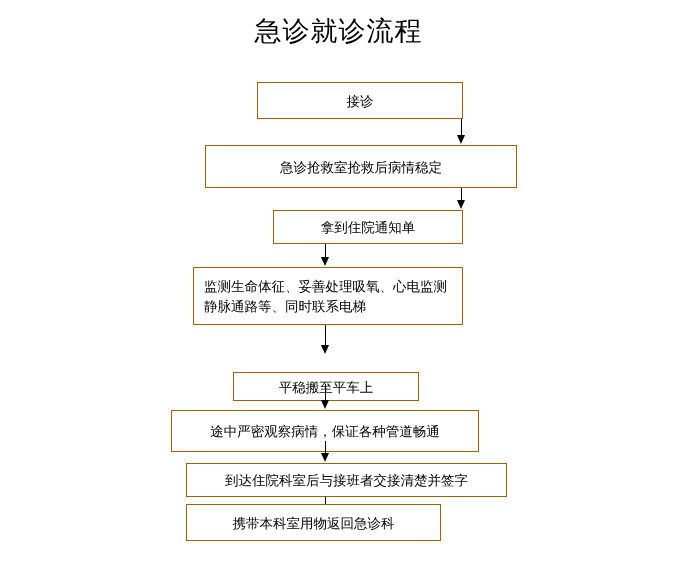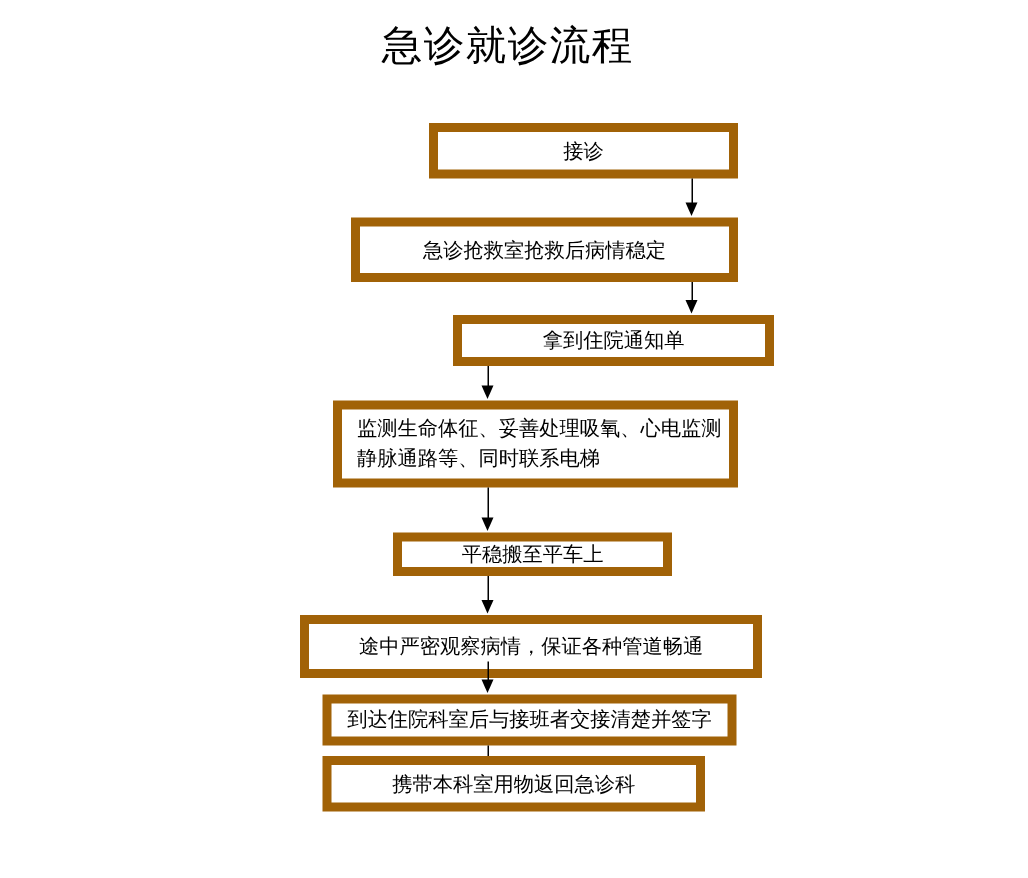--- a/index.html
+++ b/index.html
@@ -24,31 +24,30 @@
     font-family: "DejaVu Serif", "Liberation Serif", serif;
     font-size: 27px;
     line-height: 34px;
     color: #000000;
     letter-spacing: 1px;
     white-space: nowrap;
   }
   .node {
     position: absolute;
     box-sizing: border-box;
-    border: 6px solid #a16207;
+    border: 1px solid #a16207;
     background: #ffffff;
     color: #000000;
     font-size: 13.5px;
     line-height: 20px;
     display: flex;
     align-items: center;
     justify-content: center;
     text-align: center;
     padding: 0 4px;
-    margin-left: 29px;
   }
   .node .lines {
     display: block;
   }
   .node .lines .ln {
     display: block;
     white-space: nowrap;
   }
   .node.left-align {
     justify-content: flex-start;
@@ -90,32 +89,32 @@
     <span class="lines">
       <span class="ln">接诊</span>
     </span>
   </div>
 
   <div class="conn" style="left:461px; top:119px; width:1px; height:25px;">
     <div class="stem" style="height:17px;"></div>
     <div class="head" style="top:16px;"></div>
   </div>
 
-  <div class="node" style="left:205px; top:145px; width:258px; height:43px;">
+  <div class="node" style="left:205px; top:145px; width:312px; height:43px;">
     <span class="lines">
       <span class="ln">急诊抢救室抢救后病情稳定</span>
     </span>
   </div>
 
   <div class="conn" style="left:461px; top:188px; width:1px; height:22px;">
     <div class="stem" style="height:13px;"></div>
     <div class="head" style="top:12px;"></div>
   </div>
 
-  <div class="node" style="left:273px; top:210px; width:214px; height:34px;">
+  <div class="node" style="left:273px; top:210px; width:190px; height:34px;">
     <span class="lines">
       <span class="ln">拿到住院通知单</span>
     </span>
   </div>
 
   <div class="conn" style="left:325px; top:244px; width:1px; height:23px;">
     <div class="stem" style="height:14px;"></div>
     <div class="head" style="top:13px;"></div>
   </div>
 
@@ -124,21 +123,21 @@
       <span class="ln">监测生命体征、妥善处理吸氧、心电监测</span>
       <span class="ln">静脉通路等、同时联系电梯</span>
     </span>
   </div>
 
   <div class="conn" style="left:325px; top:325px; width:1px; height:30px;">
     <div class="stem" style="height:21px;"></div>
     <div class="head" style="top:20px;"></div>
   </div>
 
-  <div class="node" style="left:233px; top:355px; width:186px; height:29px;">
+  <div class="node" style="left:233px; top:372px; width:186px; height:29px;">
     <span class="lines">
       <span class="ln">平稳搬至平车上</span>
     </span>
   </div>
 
   <div class="conn" style="left:325px; top:384px; width:1px; height:26px;">
     <div class="stem" style="height:17px;"></div>
     <div class="head" style="top:16px;"></div>
   </div>
 
@@ -146,21 +145,21 @@
     <span class="lines">
       <span class="ln">途中严密观察病情，保证各种管道畅通</span>
     </span>
   </div>
 
   <div class="conn" style="left:325px; top:441px; width:1px; height:22px;">
     <div class="stem" style="height:13px;"></div>
     <div class="head" style="top:12px;"></div>
   </div>
 
-  <div class="node" style="left:186px; top:463px; width:276px; height:34px;">
+  <div class="node" style="left:186px; top:463px; width:321px; height:34px;">
     <span class="lines">
       <span class="ln">到达住院科室后与接班者交接清楚并签字</span>
     </span>
   </div>
 
   <div class="conn" style="left:325px; top:497px; width:1px; height:34px;">
     <div class="stem" style="height:25px;"></div>
     <div class="head" style="top:24px;"></div>
   </div>
 

